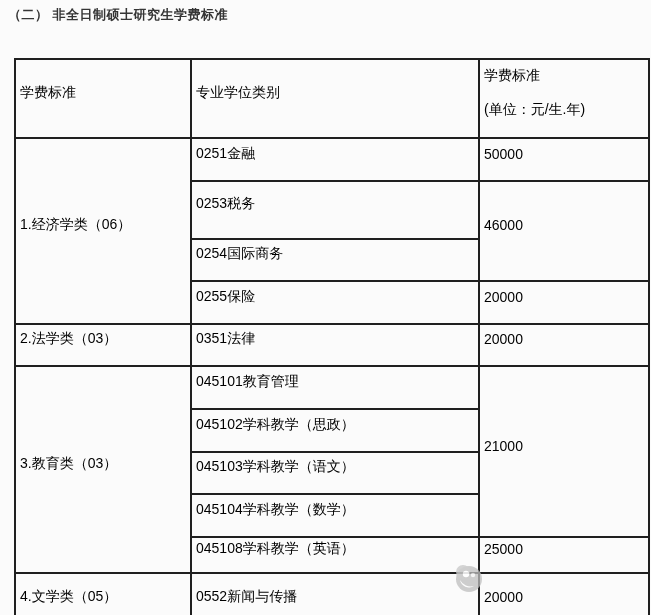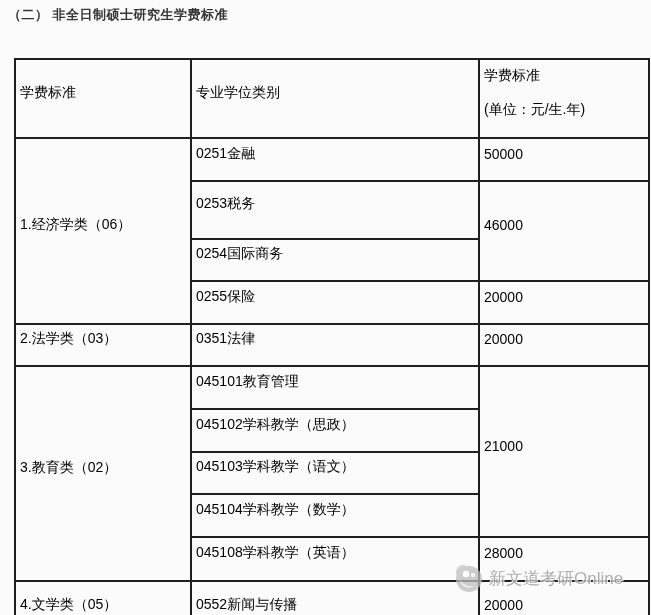--- a/index.html
+++ b/index.html
@@ -32,21 +32,21 @@
     font-size: 14px;
     font-weight: 400;
     color: #000000;
     padding: 0 4px 12px 4px;
     overflow: hidden;
   }
   tr.h-header  { height: 79px; }
   tr.h-std     { height: 43px; }
   tr.h-std2    { height: 58px; margin-top: 24px; }
   tr.h-std3    { height: 42px; }
-  tr.h-small   { height: 44px; }
+  tr.h-small   { height: 36px; }
   tr.h-last    { height: 60px; padding-left: 48px; }
   tr.h-partial { height: 45px; }
   .fee-head-line2 { margin-top: 16px; }
   .watermark {
     position: absolute;
     left: 452px; top: 562px;
     display: flex;
     align-items: center;
     gap: 5px;
     opacity: 0.88;
@@ -98,36 +98,36 @@
       <td>20000</td>
     </tr>
 
     <tr class="h-std3">
       <td>2.法学类（03）</td>
       <td>0351法律</td>
       <td>20000</td>
     </tr>
 
     <tr class="h-std">
-      <td rowspan="5">3.教育类（02）</td>
+      <td rowspan="5">3.教育类（03）</td>
       <td>045101教育管理</td>
       <td rowspan="4">21000</td>
     </tr>
     <tr class="h-std">
       <td>045102学科教学（思政）</td>
     </tr>
     <tr class="h-std3">
       <td>045103学科教学（语文）</td>
     </tr>
     <tr class="h-std">
       <td>045104学科教学（数学）</td>
     </tr>
     <tr class="h-small">
       <td>045108学科教学（英语）</td>
-      <td>28000</td>
+      <td>25000</td>
     </tr>
 
     <tr class="h-last">
       <td>4.文学类（05）</td>
       <td>0552新闻与传播</td>
       <td>20000</td>
     </tr>
 
     <tr class="h-partial">
       <td></td>
@@ -138,14 +138,13 @@
 </table>
 
 <div class="watermark">
   <svg class="watermark-logo" viewBox="0 0 32 32">
     <circle cx="17" cy="17" r="13" fill="#bdbdbd" opacity="0.85"></circle>
     <circle cx="11" cy="10" r="7" fill="#c9c9c9" opacity="0.9"></circle>
     <path d="M8 18 a9 9 0 0 0 14 6 a12 12 0 0 1 -14 -6 z" fill="#ffffff" opacity="0.95"></path>
     <circle cx="14" cy="12" r="3.2" fill="#ffffff"></circle>
     <circle cx="21" cy="13" r="2.2" fill="#ffffff" opacity="0.8"></circle>
   </svg>
-  <span class="watermark-text">新文道考研Online</span>
 </div>
 
 </body></html>

